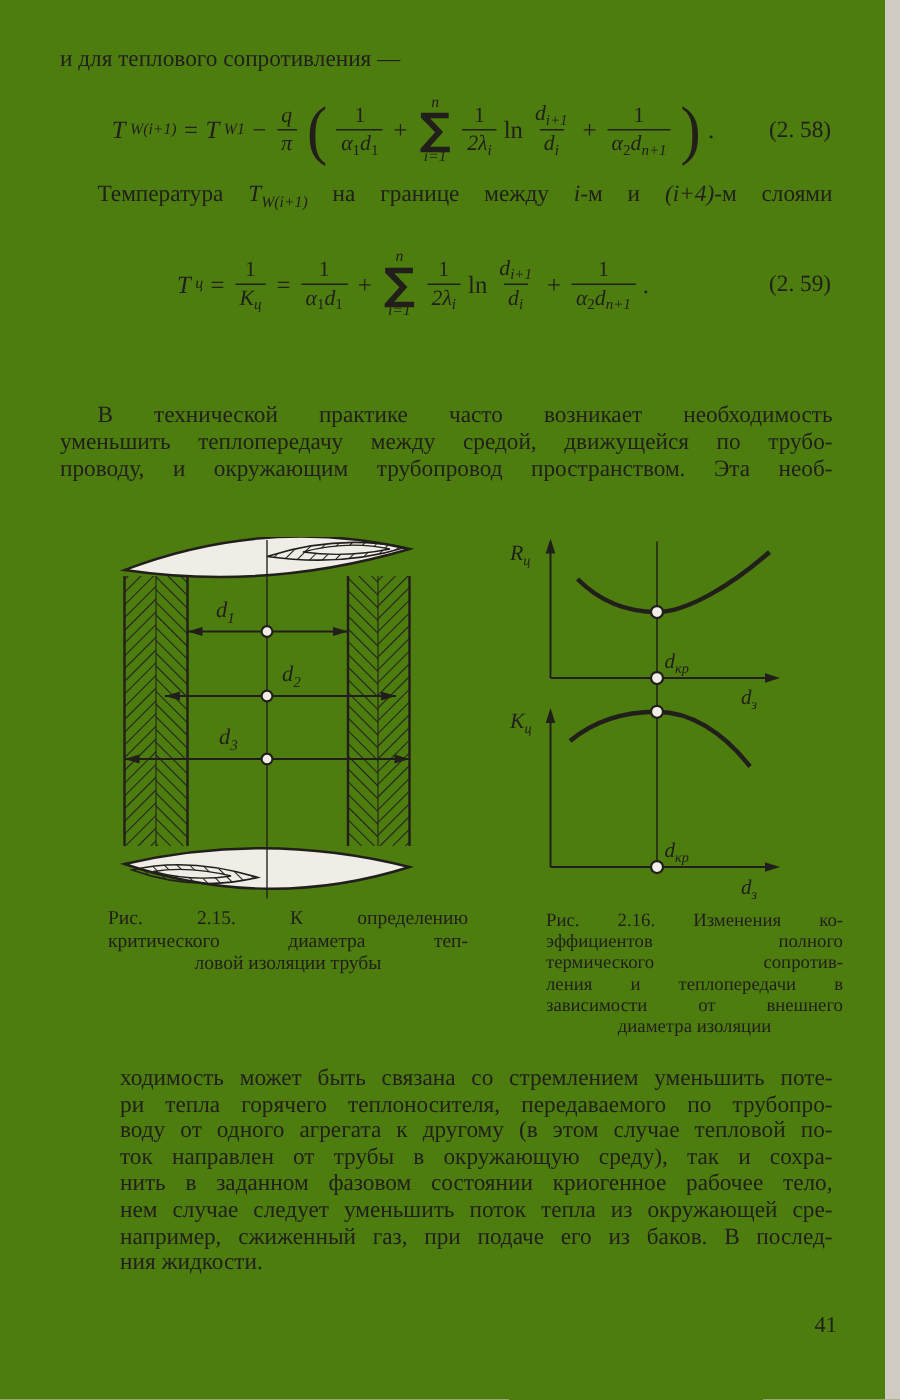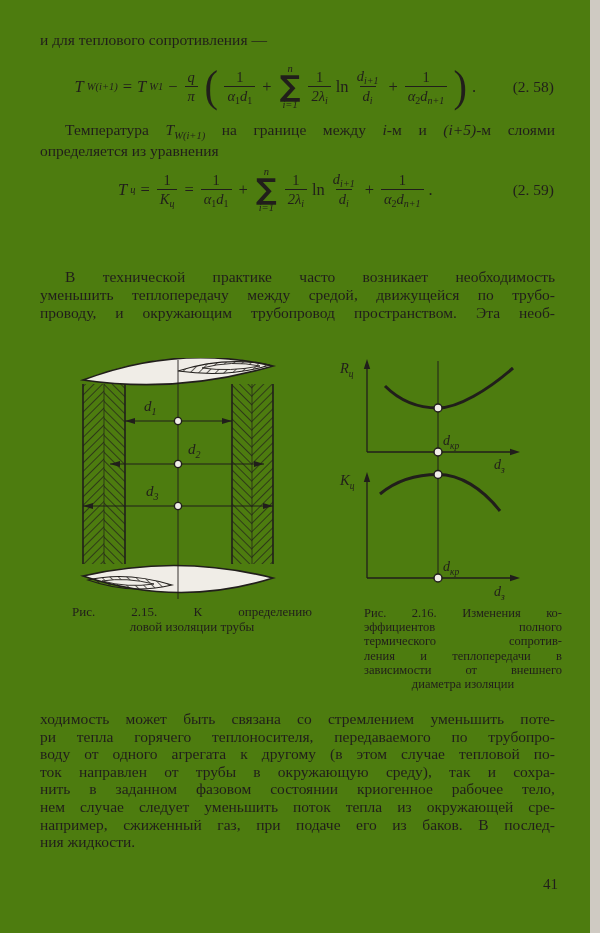--- a/index.html
+++ b/index.html
@@ -10,21 +10,21 @@
   .up{font-style:normal;}
   sub{font-size:10.5px;vertical-align:-4px;line-height:1;}
   
   .intro{left:40px;top:31px;font-size:15.5px;}
   .para{left:40px;right:35px;font-size:15.5px;}
   .para .ln{text-align:justify;text-align-last:justify;}
   .para .ln.last{text-align:left;text-align-last:auto;}
   .indent{text-indent:25px;}
   #para-between{top:121px;line-height:17.6px;}
   #para-1{top:268px;line-height:18.2px;}
-  #para-2{top:710px;line-height:17.6px;}
+  #para-2{top:710px;line-height:17.6px;margin-left:40px;}
   
   .eq{left:40px;right:36px;display:flex;align-items:center;}
   #eq258{top:54px;height:66px;}
   #eq259{top:158px;height:64px;}
   .eq-math{flex:1;display:flex;align-items:center;justify-content:center;gap:3px;font-size:16.5px;}
   .eq-num{font-size:15.5px;margin-left:2px;}
   .frac{display:inline-flex;flex-direction:column;align-items:center;font-size:14.5px;line-height:1.25;margin:0 2px;}
   .frac .num,.frac .den{padding:0 3px;text-align:center;}
   .frac .den{border-top:1.2px solid #211e1b;}
   .frac sub{font-size:10px;vertical-align:-3px;}
@@ -92,22 +92,21 @@
         <span class="num">1</span>
         <span class="den"><span class="it">α</span><sub>2</sub><span class="it">d</span><sub class="it">n+1</sub></span>
       </span>
       <span class="paren">)</span>
         <span>.</span>
     </div>
     <div class="eq-num">(2. 58)</div>
   </div>
 
   <div class="abs para" id="para-between">
-    <div class="ln indent"><span>Температура </span><span class="it">T</span><sub class="it">W(i+1)</sub><span> на границе между </span><span class="it">i</span><span>-м и </span><span class="it">(i+5)</span><span>-м слоями</span></div>
-    <div class="ln last">определяется из уравнения</div>
+    <div class="ln indent"><span>Температура </span><span class="it">T</span><sub class="it">W(i+1)</sub><span> на границе между </span><span class="it">i</span><span>-м и </span><span class="it">(i+4)</span><span>-м слоями</span></div>
   </div>
 
   <div class="abs eq" id="eq259">
     <div class="eq-math">
       <span class="it">T</span>
         <sub class="it">ц</sub>
       <span class="op">=</span>
       <span class="frac">
         <span class="num">1</span>
         <span class="den"><span class="it">K</span><sub class="it">ц</sub></span>
@@ -233,20 +232,21 @@
       <circle cx="108" cy="117.5" r="4" fill="#f0ede7" stroke="#211e1b" stroke-width="1.5"></circle>
       <circle cx="108" cy="221" r="4" fill="#f0ede7" stroke="#211e1b" stroke-width="1.5"></circle>
       <text x="10" y="128" font-size="14.5" font-style="italic" fill="#211e1b"><tspan>K</tspan><tspan dy="3.5" font-size="9.5">ц</tspan></text>
       <text x="113" y="214" font-size="14" font-style="italic" fill="#211e1b"><tspan>d</tspan><tspan dy="3.5" font-size="9.5">кр</tspan></text>
       <text x="164" y="239" font-size="14" font-style="italic" fill="#211e1b"><tspan>d</tspan><tspan dy="3.5" font-size="9.5">з</tspan></text>
     </g>
   </svg>
 
   <div class="abs caption" id="cap215">
     <div class="jl">Рис. 2.15. К определению</div>
+    <div class="jl">критического диаметра теп-</div>
     <div class="cl">ловой изоляции трубы</div>
   </div>
   <div class="abs caption" id="cap216">
     <div class="jl">Рис. 2.16. Изменения ко-</div>
     <div class="jl">эффициентов полного</div>
     <div class="jl">термического сопротив-</div>
     <div class="jl">ления и теплопередачи в</div>
     <div class="jl">зависимости от внешнего</div>
     <div class="cl">диаметра изоляции</div>
   </div>

